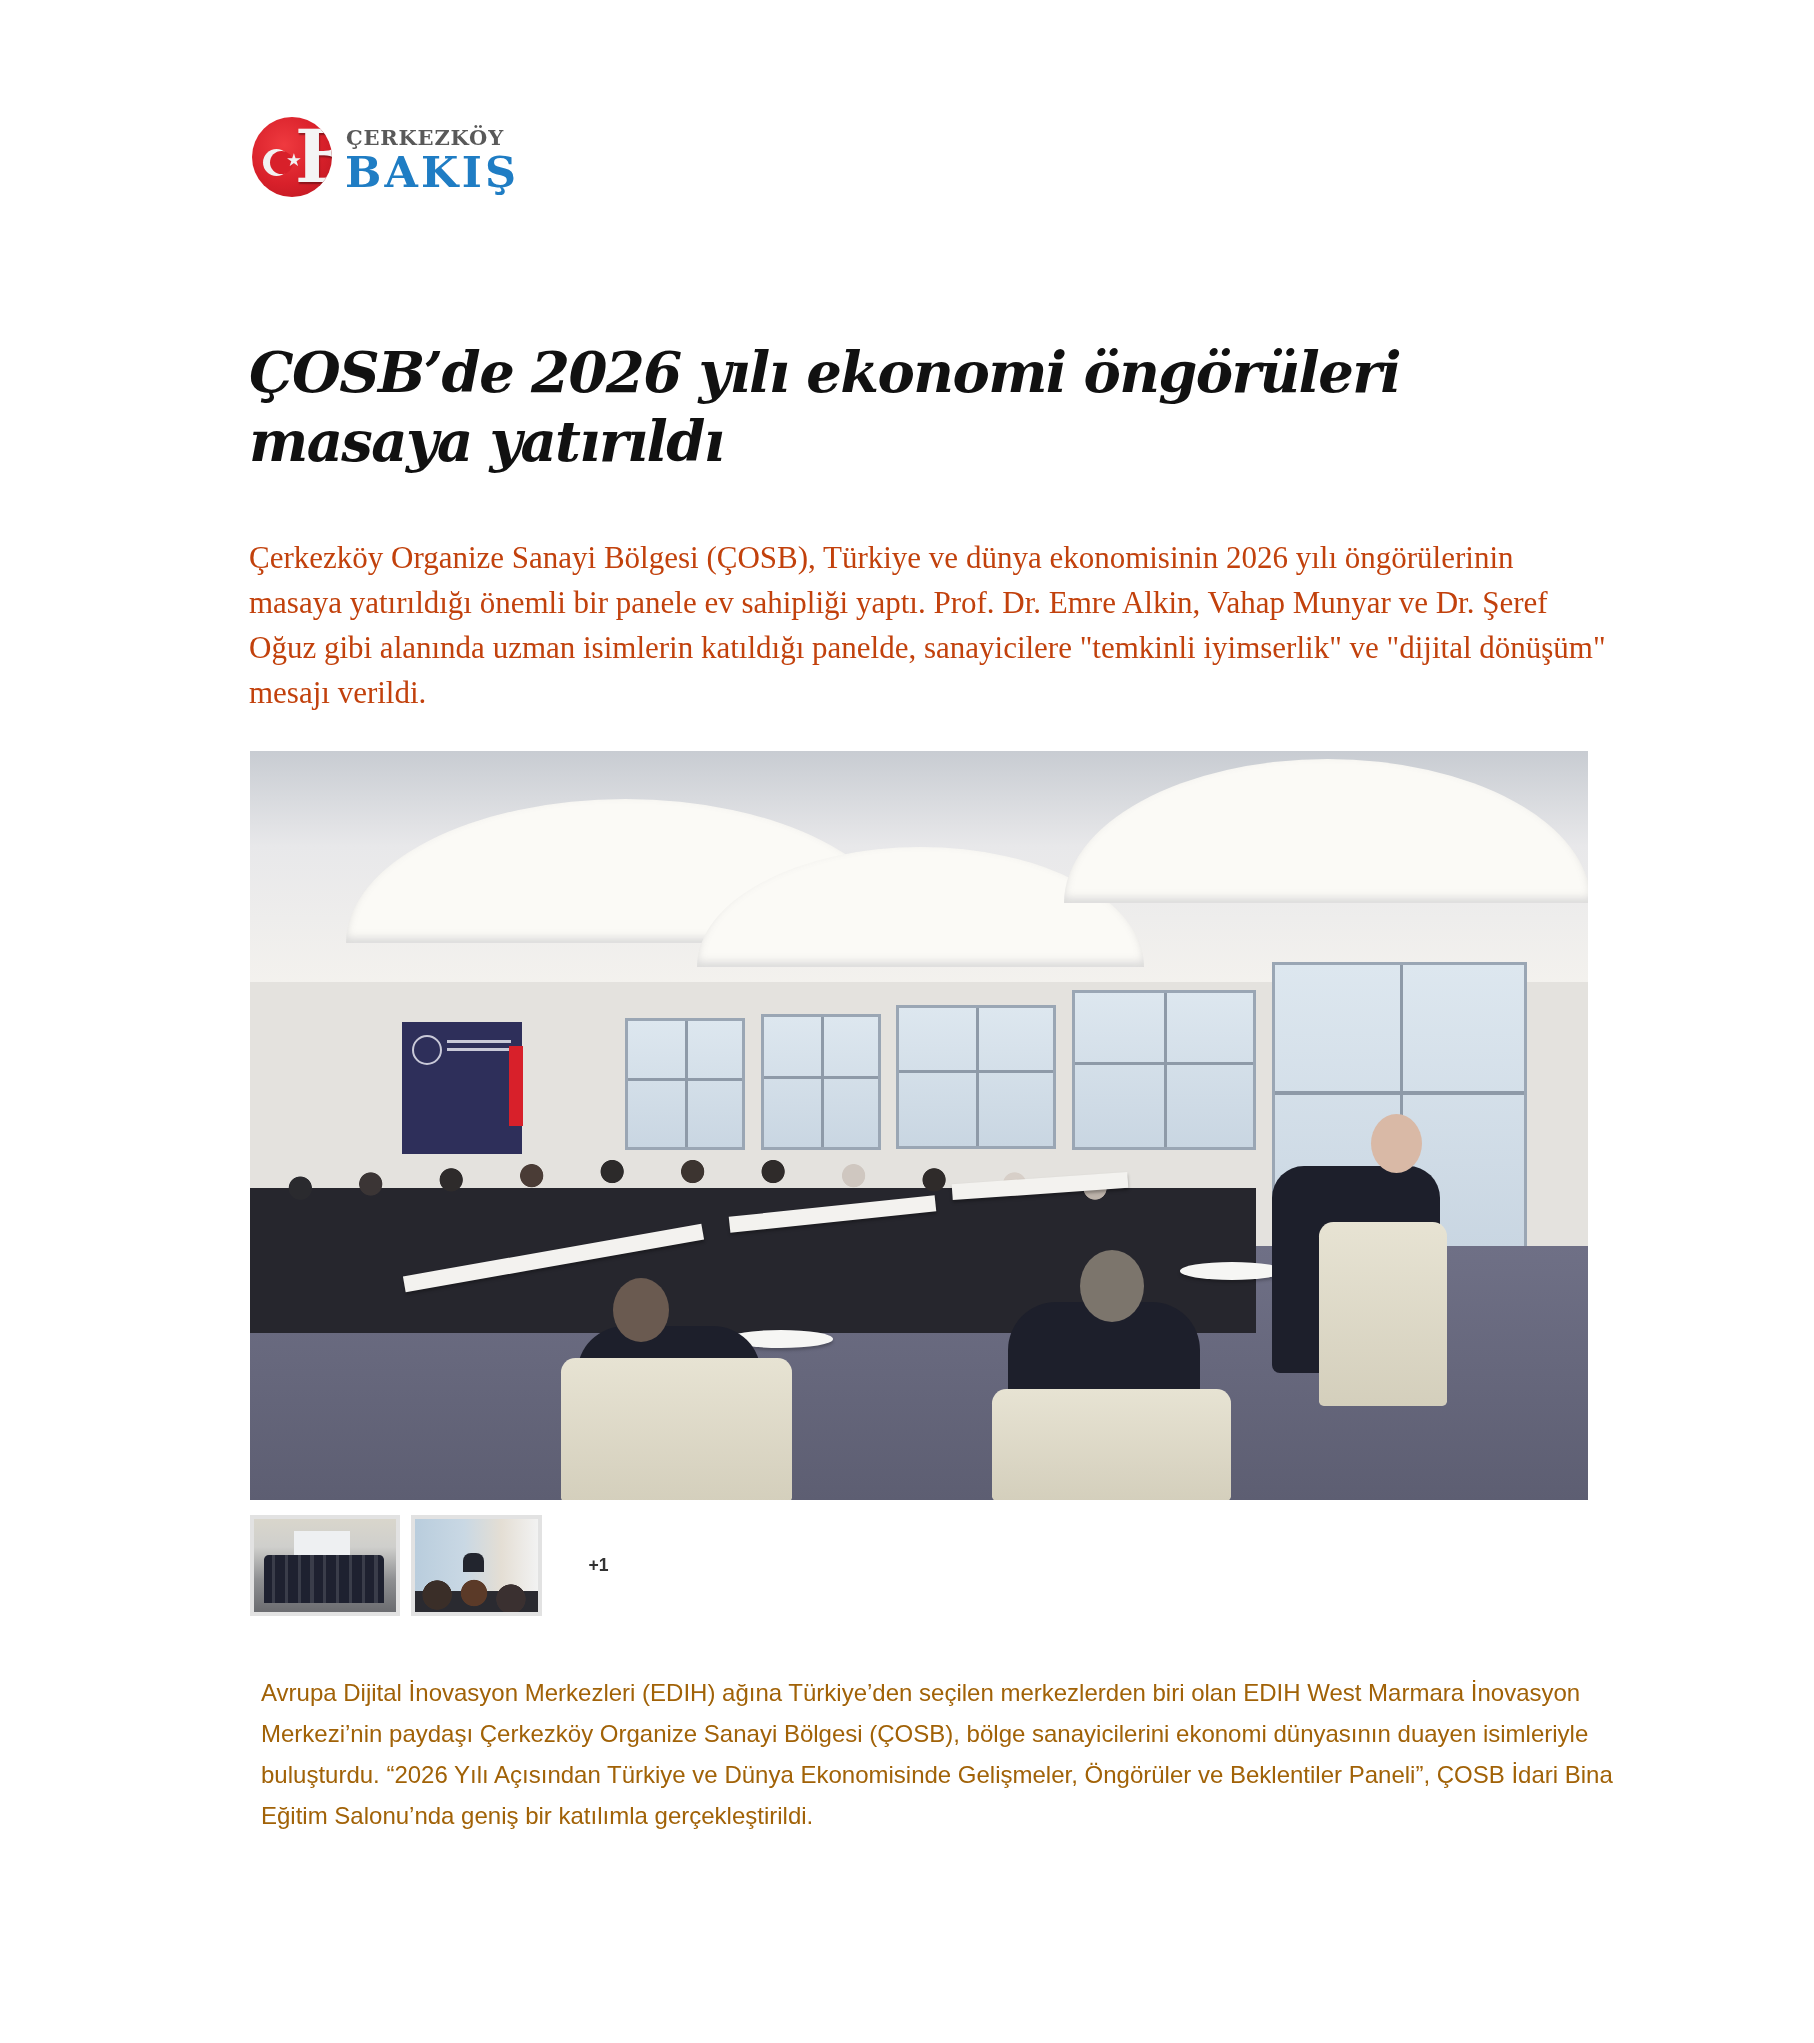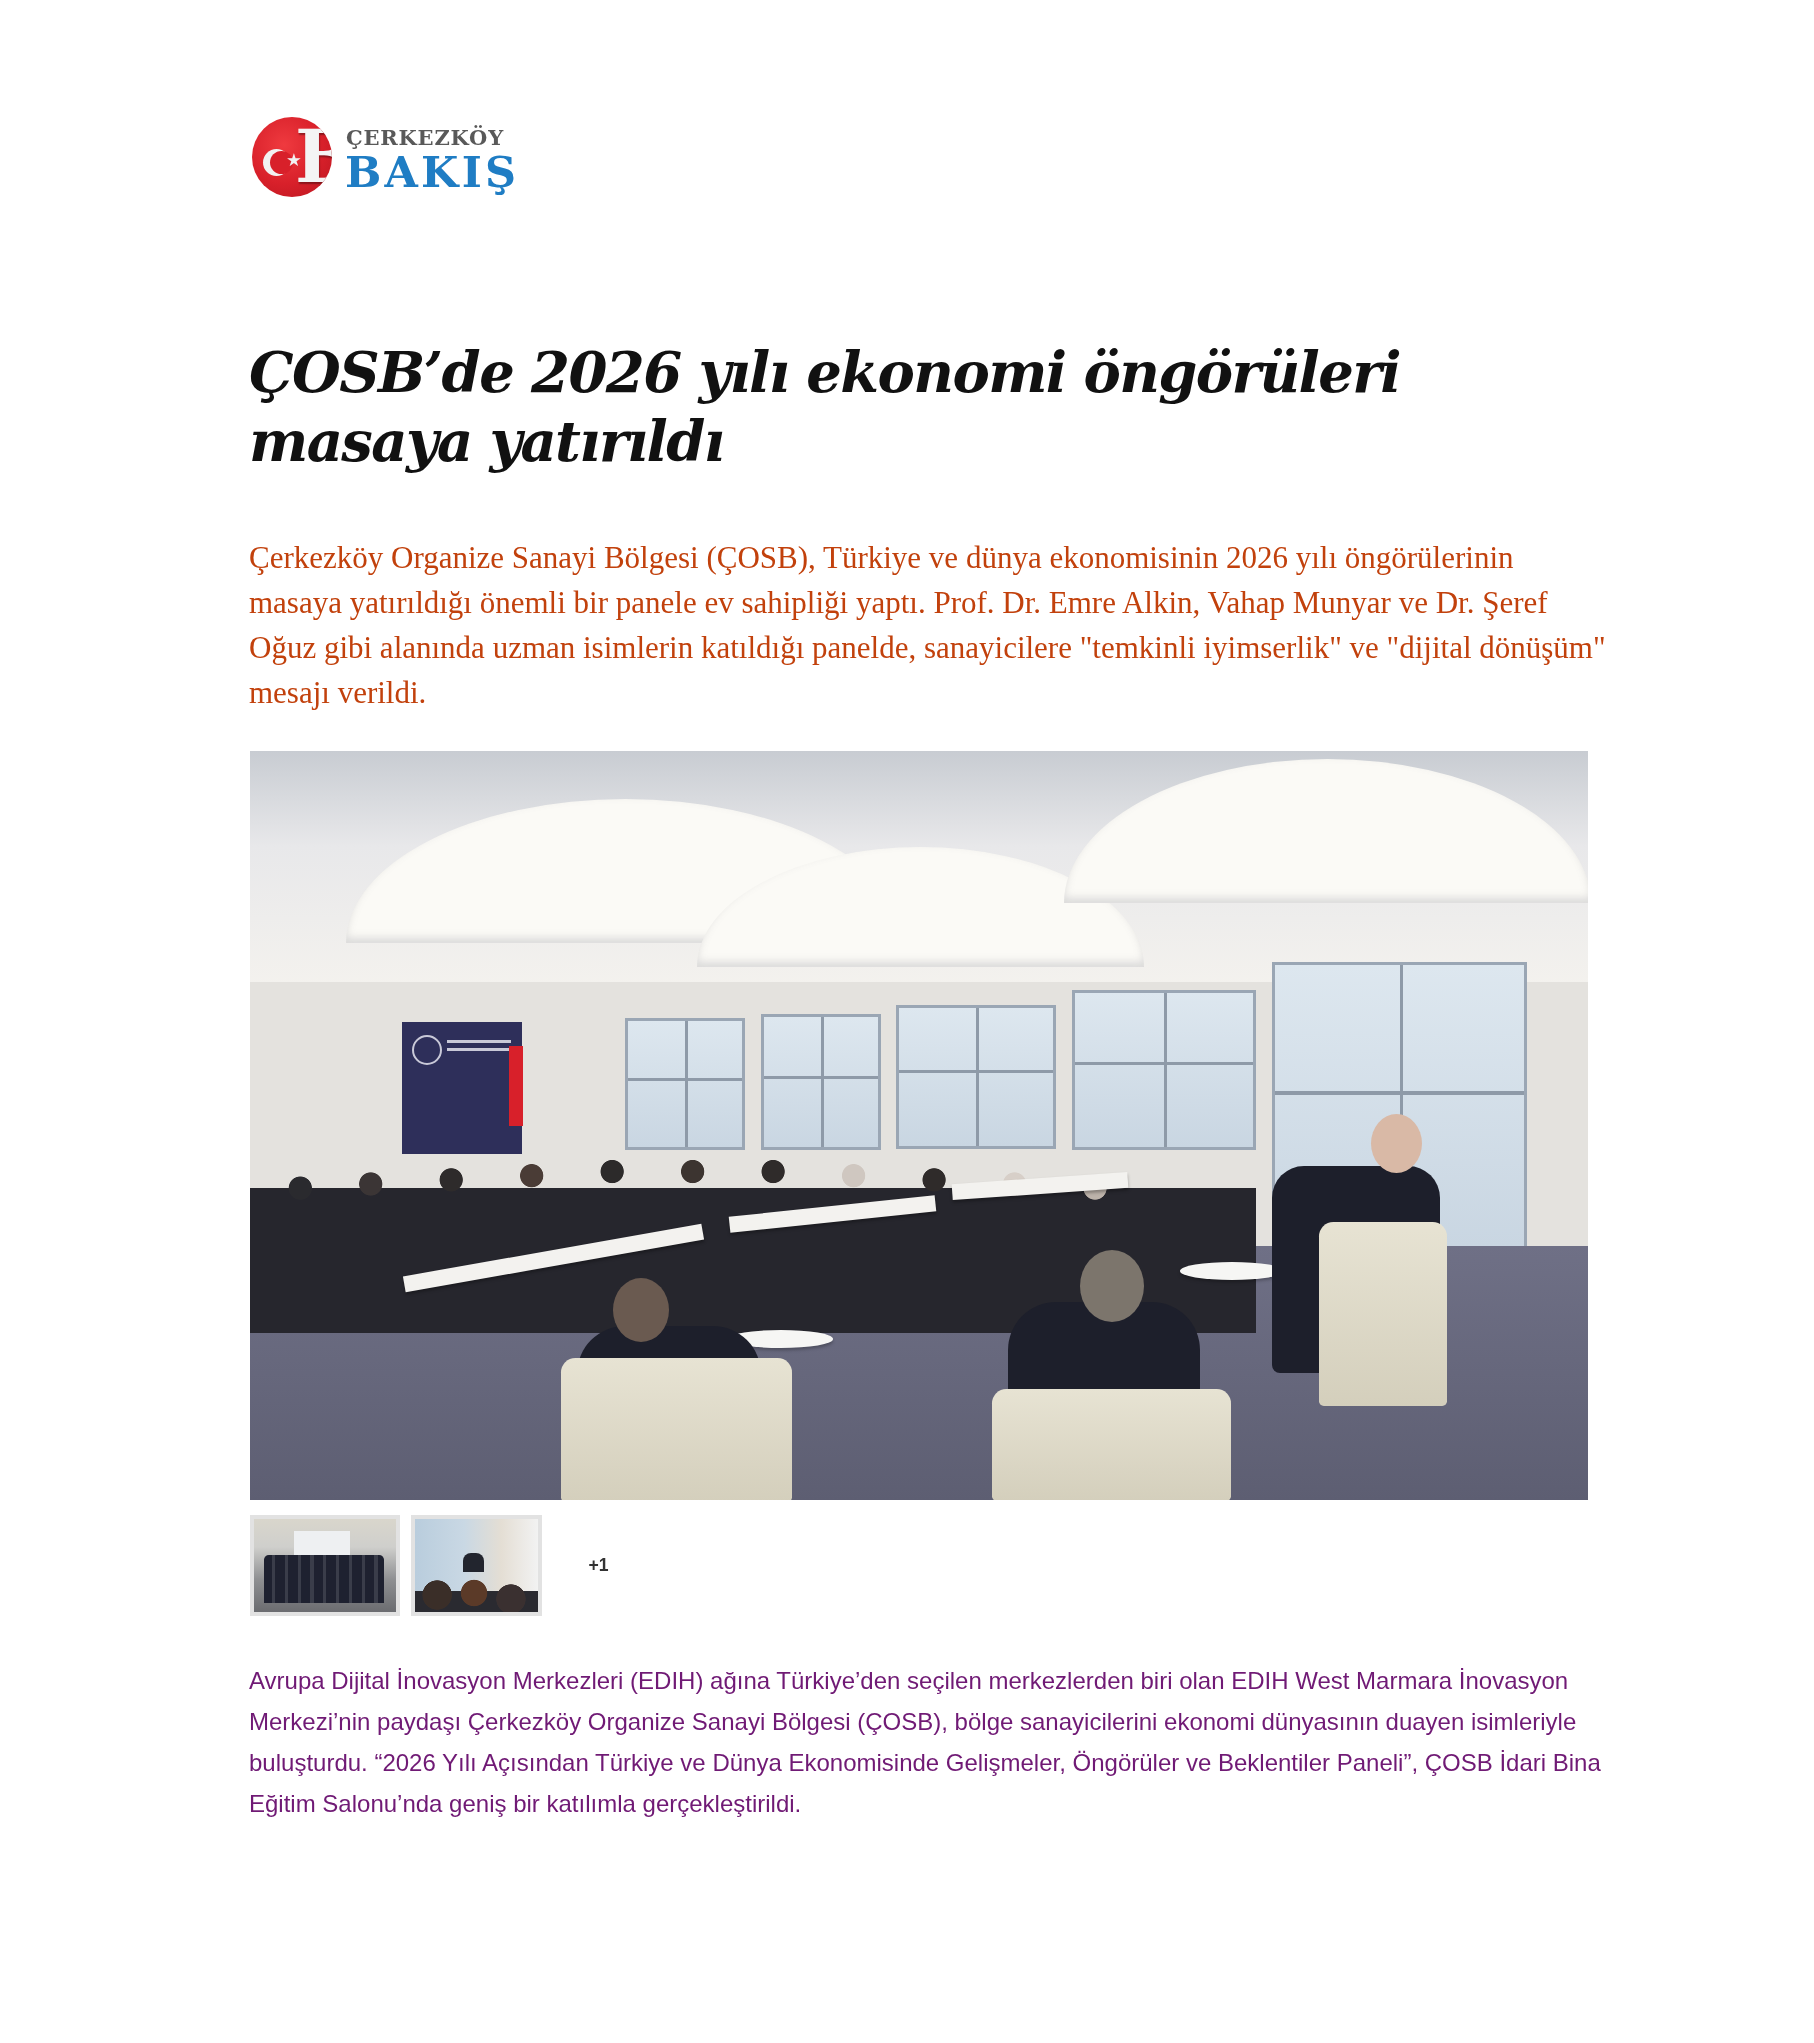--- a/index.html
+++ b/index.html
@@ -70,22 +70,22 @@
   .t1-people { position: absolute; left: 9.6px; top: 36px; width: 120px; height: 48px;
     background: repeating-linear-gradient(90deg, #1e2130 0 8px, #3a3d4a 8px 11.2px, #1e2130 11.2px 12.8px); border-radius: 4.8px 4.8px 0 0; }
   .t2-bg { position: absolute; inset: 0; background: linear-gradient(90deg, #b9cddd 0%, #c9d8e4 40%, #e4ded4 70%, #f2f2f2 100%); }
   .t2-speaker { position: absolute; left: 48px; top: 34px; width: 21px; height: 19px; background: #22252e; border-radius: 8px 8px 0 0; }
   .t2-audience { position: absolute; left: 0; top: 56px; width: 100%; height: 40px;
     background: radial-gradient(circle at 18% 50%, #3a2e28 0 14.4px, transparent 15px), radial-gradient(circle at 48% 45%, #5b3a28 0 12.8px, transparent 13.6px),
       radial-gradient(circle at 78% 60%, #3a3030 0 14.4px, transparent 15px), linear-gradient(180deg, transparent 40%, #2a2a30 40%); }
   .more { font-family: "Liberation Sans", sans-serif; font-weight: bold; font-size: 17.6px; color: #333333; margin-left: 35px; cursor: pointer; }
 
   
-  .body-text { position: absolute; left: 249px; top: 1660px; width: 1357px; margin: 0;
-    font-family: "Liberation Sans", sans-serif; font-size: 24px; line-height: 41px; color: #701a75; }
+  .body-text { position: absolute; left: 249px; top: 1660px; width: 1357px; margin: 12px;
+    font-family: "Liberation Sans", sans-serif; font-size: 24px; line-height: 41px; color: #a16207; }
 </style>
 </head>
 <body>
 
 <div class="logo">
   <div class="logo-circle">
     <div class="logo-crescent"></div>
     <div class="logo-star">★</div>
     <div class="logo-b">B</div>
   </div>

